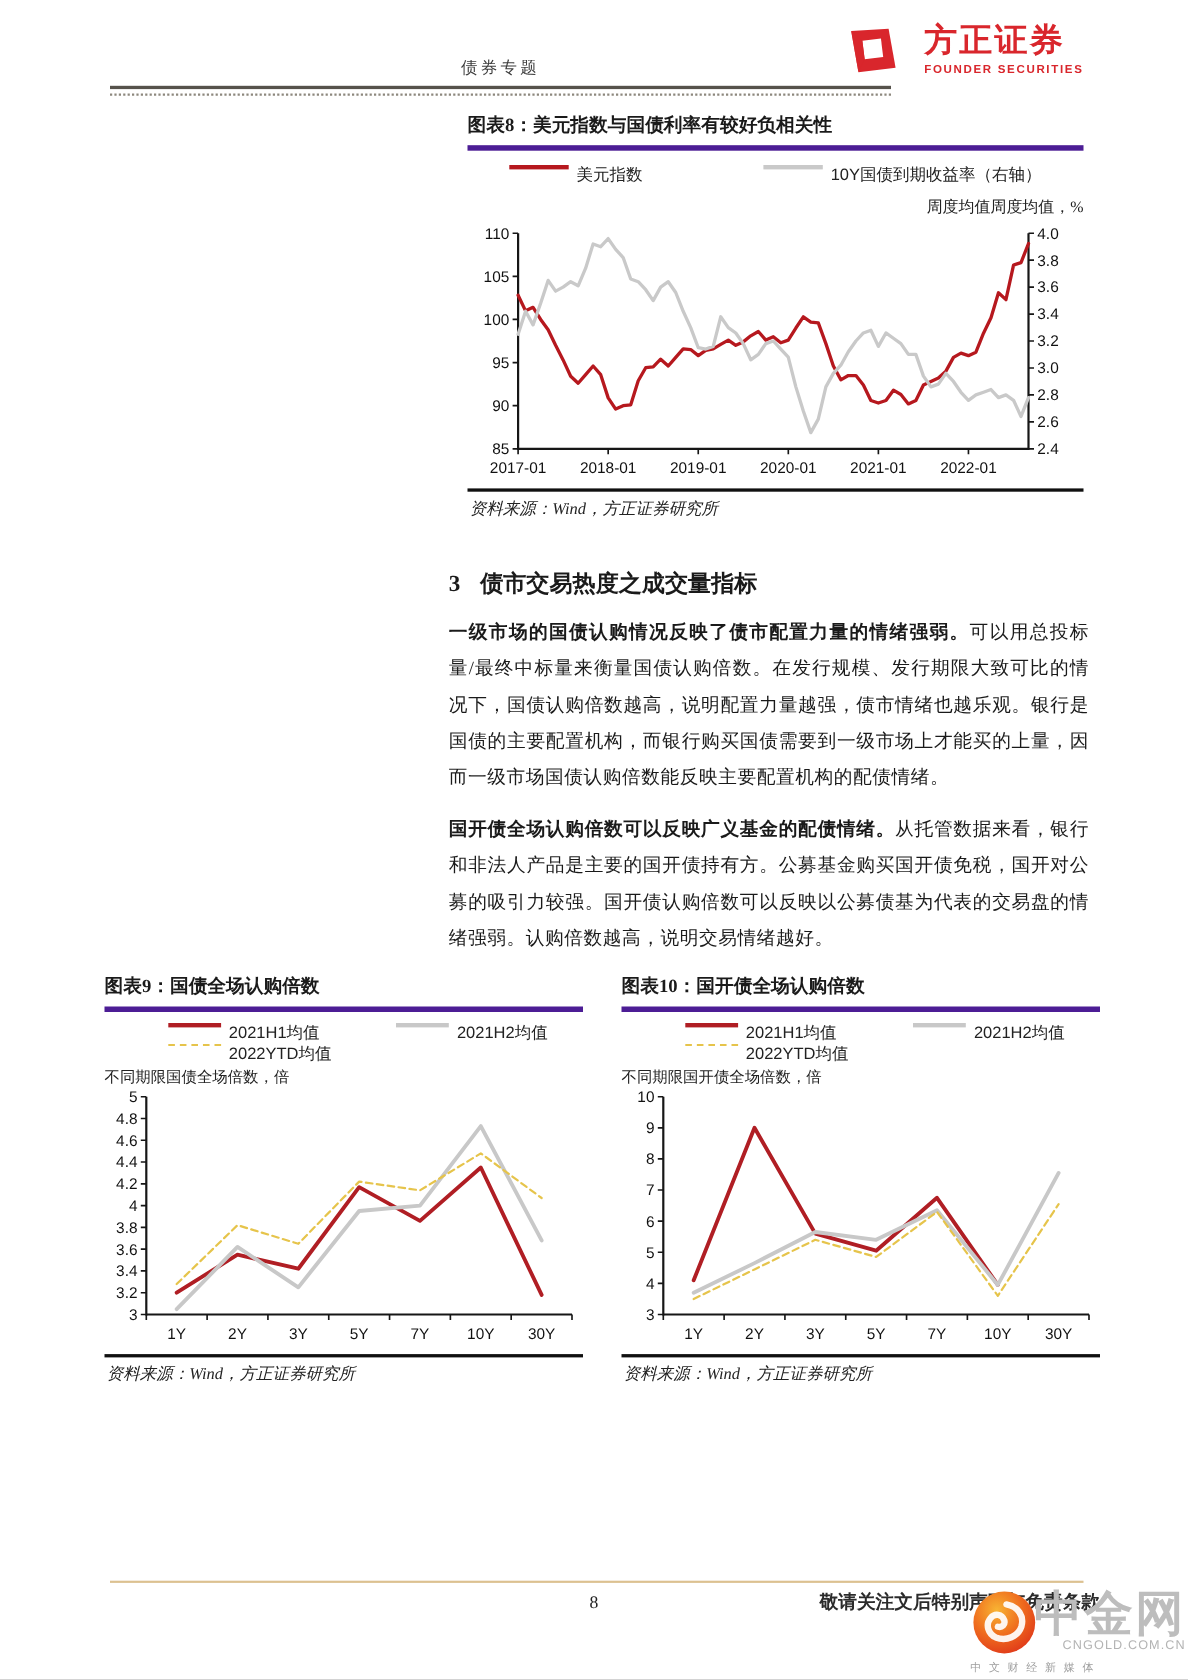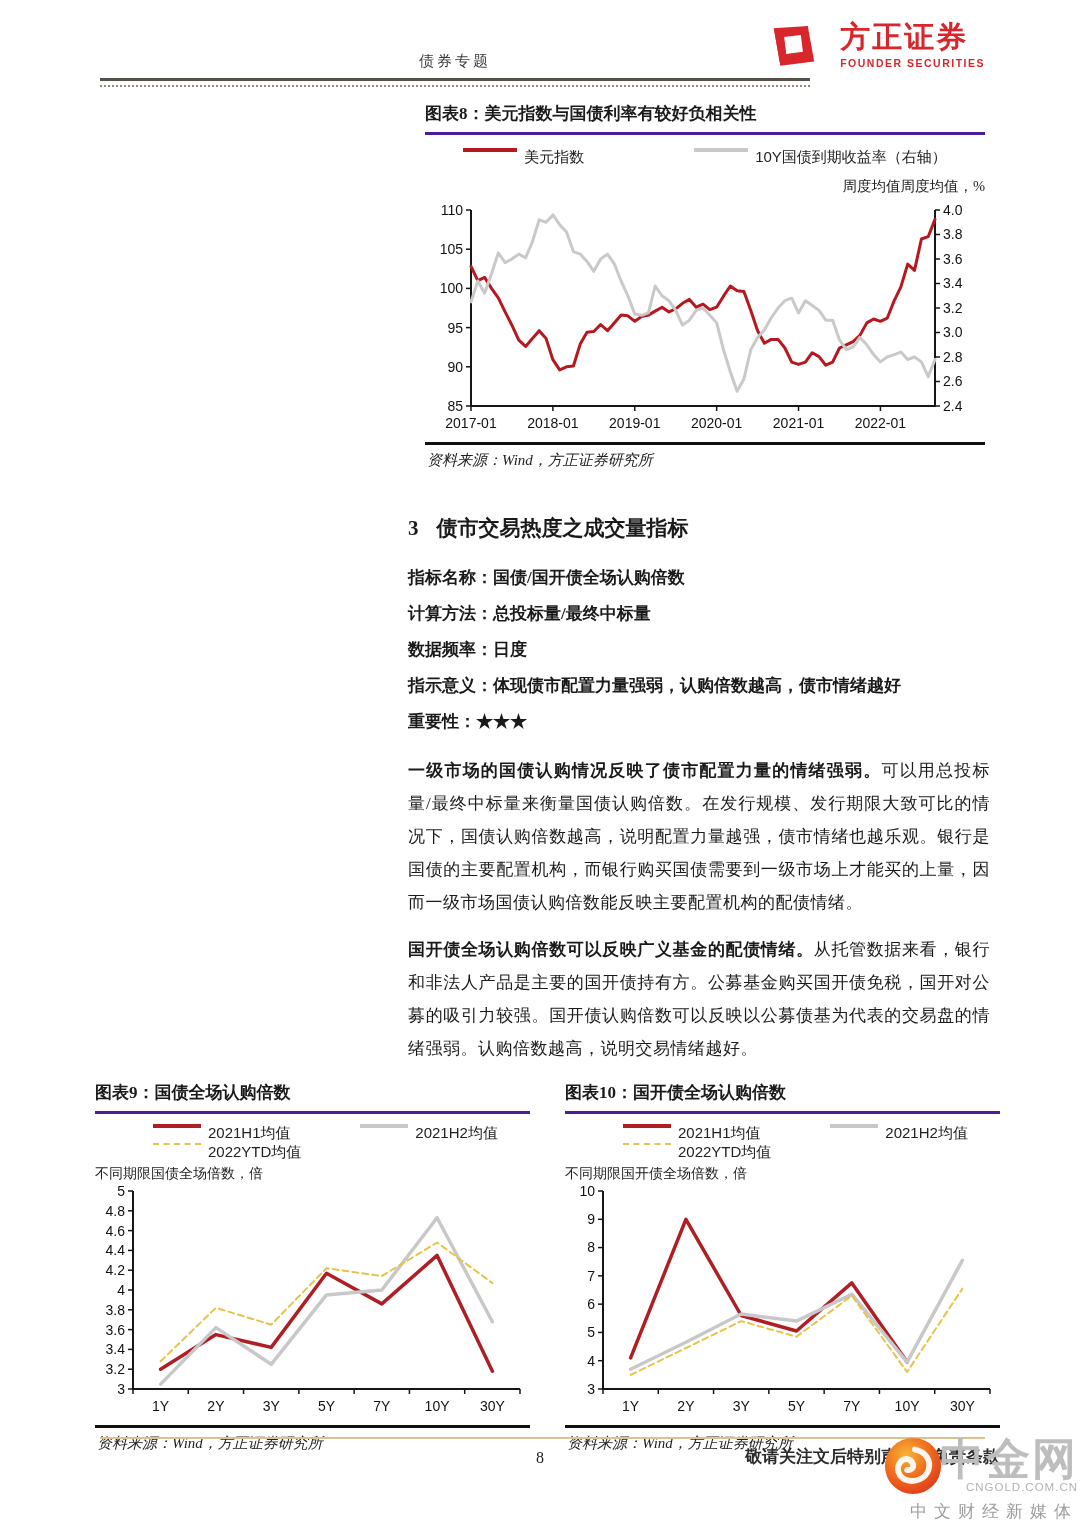--- a/index.html
+++ b/index.html
@@ -12,21 +12,21 @@
              font-size:15px;letter-spacing:3px;color:#3c3c3c;}
   .hdr-rule{position:absolute;top:78px;left:100px;width:710px;border-top:3px solid #56524b;}
   .hdr-rule2{position:absolute;top:85px;left:100px;width:710px;border-top:2px dotted #8d887e;}
   .logo{position:absolute;top:20px;right:95px;display:flex;align-items:center;gap:22px;}
   .logo-cn{font-size:30px;font-weight:bold;color:#d9262c;font-family:"Liberation Sans",sans-serif;
            letter-spacing:2px;line-height:1;}
   .logo-en{font-size:10.5px;font-weight:bold;color:#d9262c;letter-spacing:1.5px;
            font-family:"Liberation Sans",sans-serif;margin-top:5px;text-align:center;}
 
   
-  .fig-title{font-size:17px;font-weight:bold;padding-bottom:7px;border-bottom:3px solid #4c1d95;}
+  .fig-title{font-size:17px;font-weight:bold;padding-bottom:7px;border-bottom:5px solid #4c1d95;}
   .fig8{margin:10px 0 0 425px;width:560px;}
   .legend-center{display:flex;justify-content:center;gap:110px;margin-top:13px;}
   .lg-item{display:flex;gap:7px;font-family:"Liberation Sans",sans-serif;
            font-size:15px;color:#222;white-space:nowrap;}
   .lg-line{display:inline-block;flex:0 0 auto;}
   .axiscaps{display:flex;justify-content:flex-end;font-size:14.5px;margin:10px 0 4px;color:#222;}
   .fig-botline{border-top:3px solid #101010;margin-top:2px;}
   .fig-source{font-style:italic;font-size:15px;padding:6px 2px 0;color:#222;}
   svg{display:block;}
 
@@ -50,22 +50,22 @@
   .foot-page{position:absolute;top:12px;left:0;width:100%;text-align:center;font-size:16px;color:#222;}
   .foot-disc{position:absolute;top:8px;right:80px;font-family:"Liberation Sans",sans-serif;
              font-weight:bold;font-size:17px;color:#2b2b2b;z-index:1;}
   .wm{position:absolute;right:2px;bottom:4px;z-index:2;}
   .wm-top{display:flex;align-items:center;}
   .wm-col{margin-left:-4px;}
   .wm-name{font-family:"Liberation Sans",sans-serif;font-weight:bold;font-size:44px;
            color:#bdbdbd;line-height:0.92;letter-spacing:2px;}
   .wm-sub{font-family:"Liberation Sans",sans-serif;font-size:11.5px;color:#b3b3b3;
           letter-spacing:1px;text-align:right;margin-top:2px;}
-  .wm-tag{font-family:"Liberation Sans",sans-serif;font-size:17px;color:#9d9d9d;
-          letter-spacing:7px;margin-top:3px;text-align:right;}
+  .wm-tag{font-family:"Liberation Sans",sans-serif;font-size:10px;color:#9d9d9d;
+          letter-spacing:7px;margin-top:3px;text-align:left;}
 </style>
 </head>
 <body>
 
 <div class="page">
 
   <div class="hdr">
     <div class="hdr-title">债券专题</div>
     <div class="hdr-rule"></div>
     <div class="hdr-rule2"></div>
@@ -150,27 +150,20 @@
         <polyline points="46.0,101.9 52.8,81.0 59.6,93.3 66.5,73.7 73.3,52.9 80.1,62.7 86.9,59.0 93.8,54.1 100.6,57.8 107.4,41.8 114.2,19.8 121.1,22.3 127.9,14.9 134.7,24.7 141.5,32.1 148.4,51.6 155.2,54.1 162.0,61.4 168.8,71.3 175.6,59.0 182.5,54.1 189.3,63.9 196.1,81.0 202.9,95.8 209.8,114.1 216.6,115.3 223.4,112.9 230.2,86.0 237.1,95.8 243.9,100.7 250.7,110.4 257.5,125.1 264.4,120.2 271.2,110.4 278.0,108.0 284.8,115.3 291.6,122.7 298.5,149.7 305.3,171.7 312.1,191.3 318.9,179.0 325.8,149.7 332.6,137.4 339.4,130.0 346.2,117.8 353.1,108.0 359.9,100.7 366.7,98.2 373.5,112.9 380.4,100.7 387.2,105.5 394.0,110.4 400.8,120.2 407.6,120.2 414.5,139.9 421.3,149.7 428.1,147.2 434.9,137.4 441.8,144.8 448.6,154.6 455.4,161.9 462.2,157.0 469.1,154.6 475.9,152.1 482.7,159.5 489.5,157.0 496.4,161.9 503.2,176.6 510.0,159.5" fill="none" stroke="#c9c9c9" stroke-width="3" stroke-linejoin="round" stroke-linecap="round"></polyline>
       </svg>
     <div class="fig-botline"></div>
     <div class="fig-source">资料来源：Wind，方正证券研究所</div>
   </section>
 
   <div class="heading">
     <span class="num">3</span><span>债市交易热度之成交量指标</span>
   </div>
 
-  <div class="indicator">
-    <div>指标名称：国债/国开债全场认购倍数</div>
-    <div>计算方法：总投标量/最终中标量</div>
-    <div>数据频率：日度</div>
-    <div>指示意义：体现债市配置力量强弱，认购倍数越高，债市情绪越好</div>
-    <div>重要性：★★★</div>
-  </div>
 
   <p class="para"><span class="lead">一级市场的国债认购情况反映了债市配置力量的情绪强弱。</span><span>可以用总投标量/最终中标量来衡量国债认购倍数。在发行规模、发行期限大致可比的情况下，国债认购倍数越高，说明配置力量越强，债市情绪也越乐观。银行是国债的主要配置机构，而银行购买国债需要到一级市场上才能买的上量，因而一级市场国债认购倍数能反映主要配置机构的配债情绪。</span></p>
   <p class="para"><span class="lead">国开债全场认购倍数可以反映广义基金的配债情绪。</span><span>从托管数据来看，银行和非法人产品是主要的国开债持有方。公募基金购买国开债免税，国开对公募的吸引力较强。国开债认购倍数可以反映以公募债基为代表的交易盘的情绪强弱。认购倍数越高，说明交易情绪越好。</span></p>
 
   <div class="figrow">
     <section class="figsm">
       <div class="fig-title">图表9：国债全场认购倍数</div>
       <div class="legend-grid" id="legend-fig9">
           <span class="lg-item">
             <span class="lg-line" style="width: 48px; height: 4px; background: rgb(176, 30, 36);"></span>

